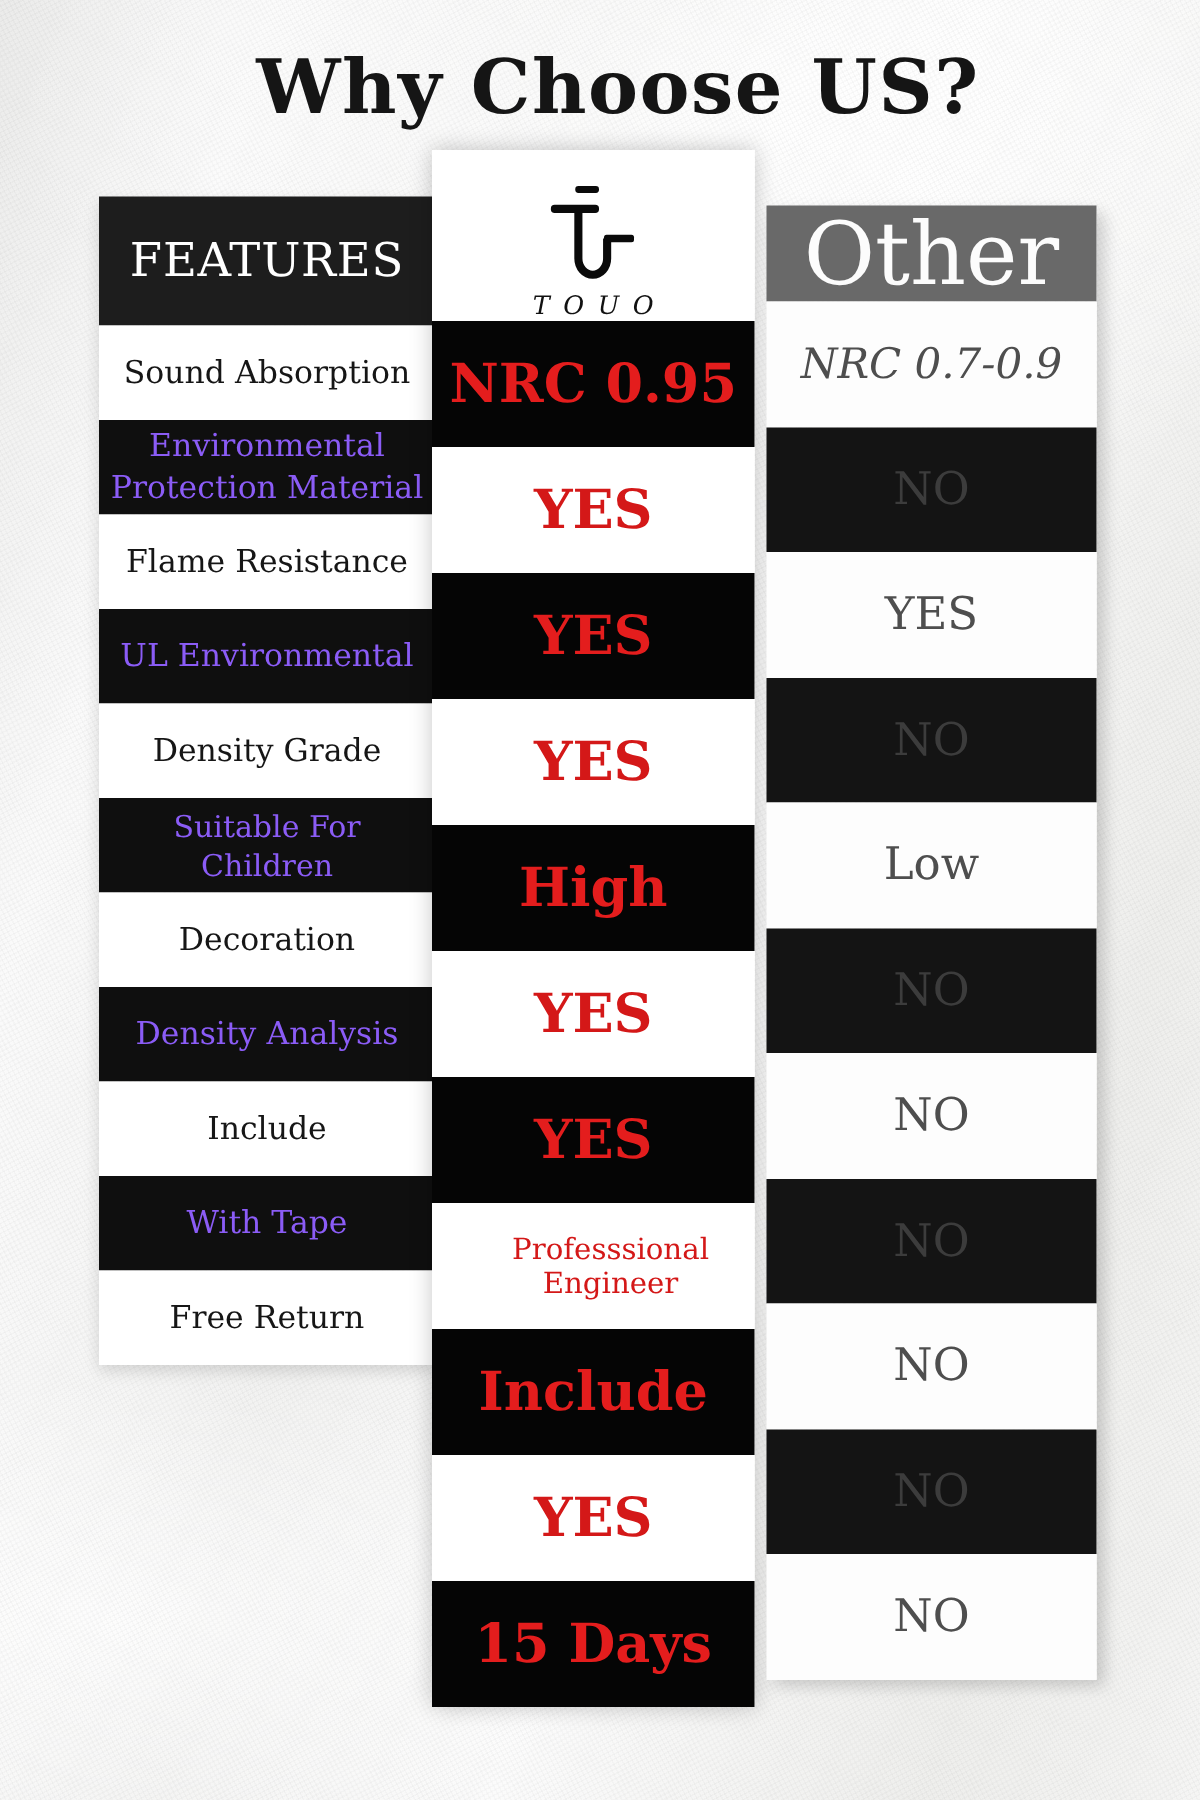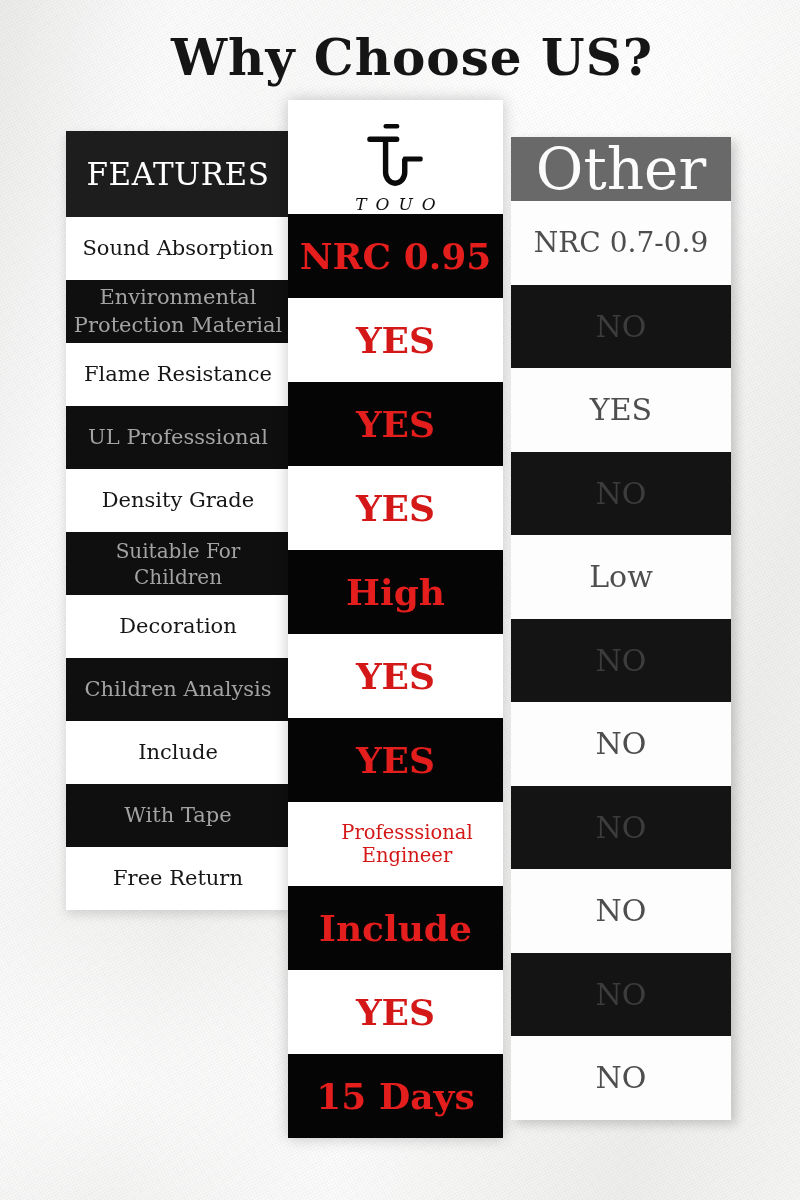--- a/index.html
+++ b/index.html
@@ -19,58 +19,58 @@
     font-size:50px;font-weight:bold;letter-spacing:1px;color:#151515;}
   .col{position:absolute;display:flex;flex-direction:column;}
   .cell{display:flex;align-items:center;justify-content:center;text-align:center;
     flex:0 0 auto;box-sizing:border-box;padding:0 5px;}
 
   
   .col-left{left:66px;top:131px;width:224px;box-shadow:0 4px 10px rgba(0,0,0,.14);}
   .header-left{height:86px;background:#1d1d1d;color:#ffffff;font-size:31px;letter-spacing:.5px;}
   .col-left .row{height:63px;font-size:21px;line-height:1.3;}
   .col-left .light{background:#ffffff;color:#161616;}
-  .col-left .dark{background:#0f0f0f;color:#a3a3a3;}
+  .col-left .dark{background:#0f0f0f;color:#8b5cf6;}
   .col-left .tight{font-size:20px;}
 
   
   .col-mid{left:288px;top:100px;width:215px;box-shadow:0 0 14px rgba(0,0,0,.22);}
   .header-mid{height:114px;background:#ffffff;flex-direction:column;justify-content:flex-start;padding-top:24px;}
   .brand-name{font-size:17px;font-style:italic;letter-spacing:9px;padding-left:9px;color:#111;margin-top:5px;}
   .col-mid .row{height:84px;font-size:36px;font-weight:bold;}
   .col-mid .dark{background:#050505;color:#e41d1d;}
   .col-mid .light{background:#ffffff;color:#d41818;}
   .col-mid .small{font-size:19.5px;font-weight:normal;letter-spacing:0;padding-left:28px;}
 
   
   .col-right{left:511px;top:137px;width:220px;box-shadow:5px 4px 10px rgba(0,0,0,.18);}
   .header-right{height:64px;background:#696969;color:#fcfcfc;font-size:58px;}
   .col-right .row{height:83.5px;font-size:30px;}
-  .col-right .row.first{font-size:28px;}
+  .col-right .row.first{font-size:28px;font-style:italic;}
   .col-right .light{background:#fdfdfd;color:#4e4e4e;}
   .col-right .dark{background:#141414;color:#3c3c3c;}
 </style>
 </head>
 <body>
 
 <div class="page">
   <div class="weave"></div>
 
   <h1 class="title">Why Choose US?</h1>
 
   <div class="col col-left">
     <div class="cell header-left">FEATURES</div>
     <div class="cell row light">Sound Absorption</div>
     <div class="cell row dark">Environmental Protection Material</div>
     <div class="cell row light">Flame Resistance</div>
-    <div class="cell row dark">UL Professsional</div>
+    <div class="cell row dark">UL Environmental</div>
     <div class="cell row light">Density Grade</div>
     <div class="cell row dark tight">Suitable For Children</div>
     <div class="cell row light">Decoration</div>
-    <div class="cell row dark">Children Analysis</div>
+    <div class="cell row dark">Density Analysis</div>
     <div class="cell row light">Include</div>
     <div class="cell row dark">With Tape</div>
     <div class="cell row light">Free Return</div>
   </div>
 
   <div class="col col-mid">
     <div class="cell header-mid">
       <svg width="70" height="78" viewBox="0 0 70 78" aria-hidden="true">
         <rect x="20" y="0" width="19" height="5.5" rx="2.5" fill="#0a0a0a"></rect>
         <rect x="0.5" y="15" width="38.5" height="6.5" rx="3" fill="#0a0a0a"></rect>

